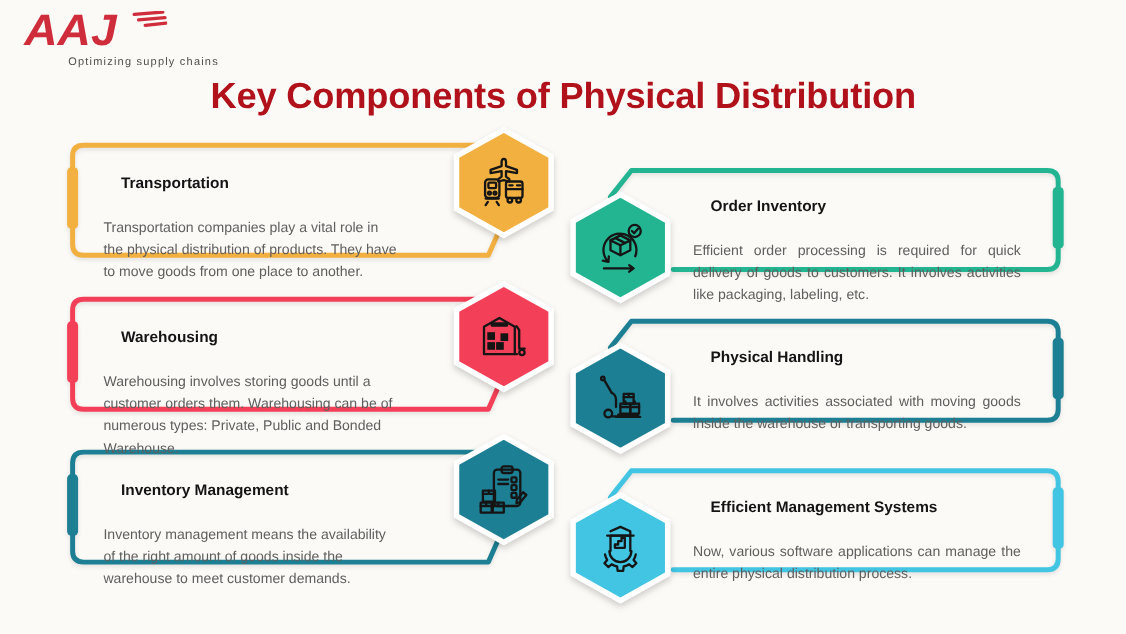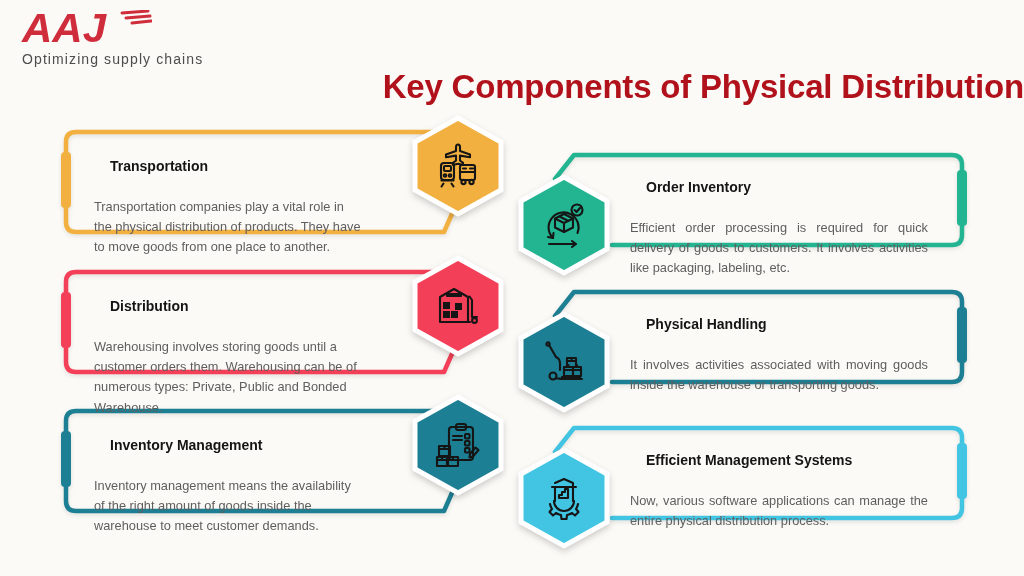--- a/index.html
+++ b/index.html
@@ -10,25 +10,25 @@
   }
   
   .logo{position:absolute;left:22px;top:8px;width:150px;}
   .logo-text{
     font-size:40px;font-weight:bold;font-style:italic;line-height:1;
     color:#cf2d3c;letter-spacing:0px;transform:scaleX(1.05);transform-origin:left;
   }
   .logo-lines{position:absolute;left:96px;top:2px;}
   .logo-lines line{stroke:#cf2d3c;stroke-width:3;stroke-linecap:round;}
   .logo-tagline{
-    font-size:14px;color:#4d4d4d;letter-spacing:1.1px;margin-top:3px;white-space:nowrap;
+    font-size:10px;color:#4d4d4d;letter-spacing:1.1px;margin-top:3px;white-space:nowrap;margin-left:40px;
   }
   
   .page-title{
-    position:absolute;left:0;top:46px;width:100%;text-align:right;
+    position:absolute;left:0;top:46px;width:100%;text-align:center;
     font-size:33px;font-weight:bold;color:#b0111b;letter-spacing:-0.2px;
   }
   
   .card{position:absolute;width:396px;}
   .pos-0{left:60px;top:127px;height:110px;}
   .pos-1{left:60px;top:267px;height:110px;}
   .pos-2{left:60px;top:406px;height:112px;}
   .pos-3{left:570px;top:150px;height:100px;}
   .pos-4{left:570px;top:287px;height:98px;}
   .pos-5{left:570px;top:423px;height:100px;}
@@ -122,21 +122,21 @@
               <rect x="21" y="21" width="7" height="7"></rect>
               <rect x="12" y="11" width="16" height="4" rx="1"></rect>
             </g>
             <path d="M38 18v17M38 18l-2.5-3.5M38 35h5"></path>
             <circle cx="40.5" cy="38.5" r="2.4"></circle>
           </g>
       </svg>
     </div>
 
     <div class="card-text">
-      <div class="card-title">Distribution</div>
+      <div class="card-title">Warehousing</div>
       <div class="card-desc">Warehousing involves storing goods until a customer orders them. Warehousing can be of numerous types: Private, Public and Bonded Warehouse.</div>
     </div>
   </div>
     <div class="card side-left pos-2" style="--accent: #1d7f93;">
 
     <svg class="card-border v-left" width="400" height="112" viewBox="0 0 400 112">
       <path class="border-path" d="M397 5 H16 Q6 5 6 15 V95 Q6 105 16 105 H384 L395 80"></path>
       <rect class="border-bar" x="1" y="25" width="10" height="56" rx="4"></rect>
     </svg>
 

